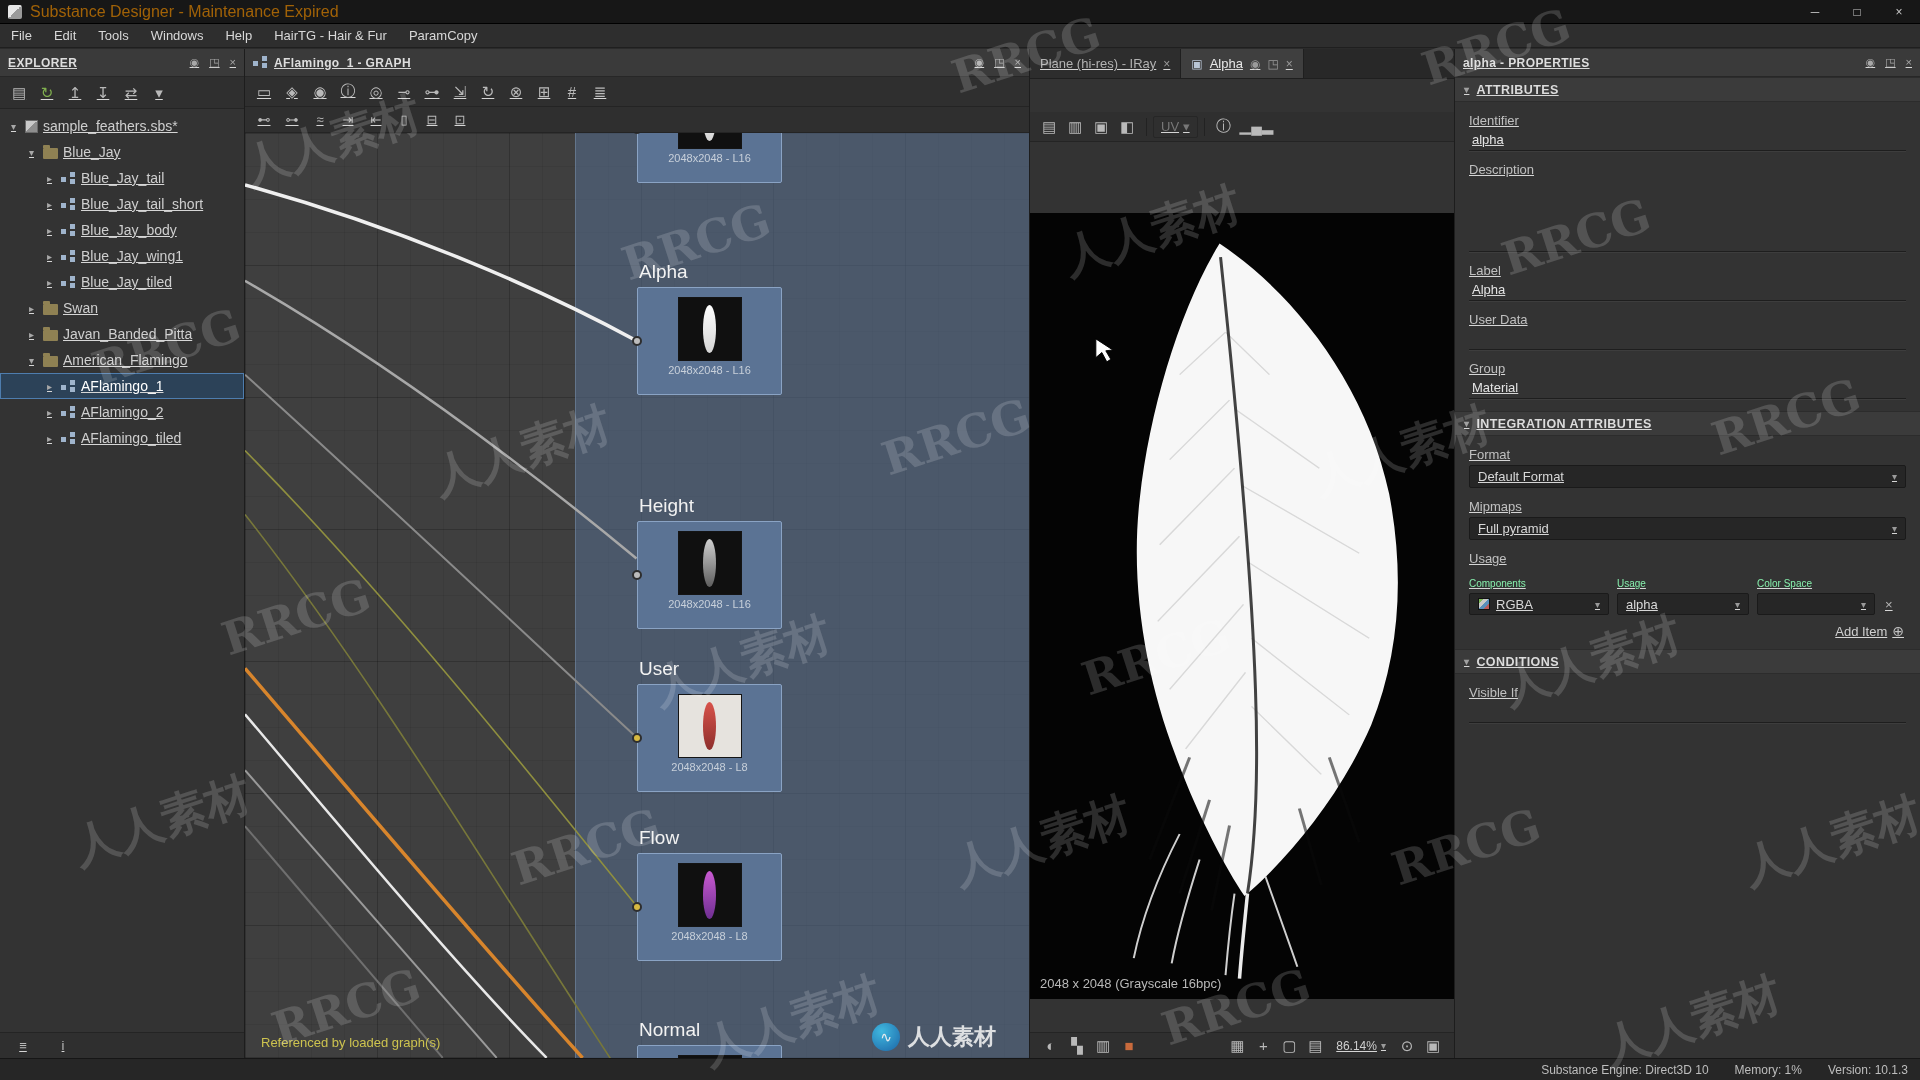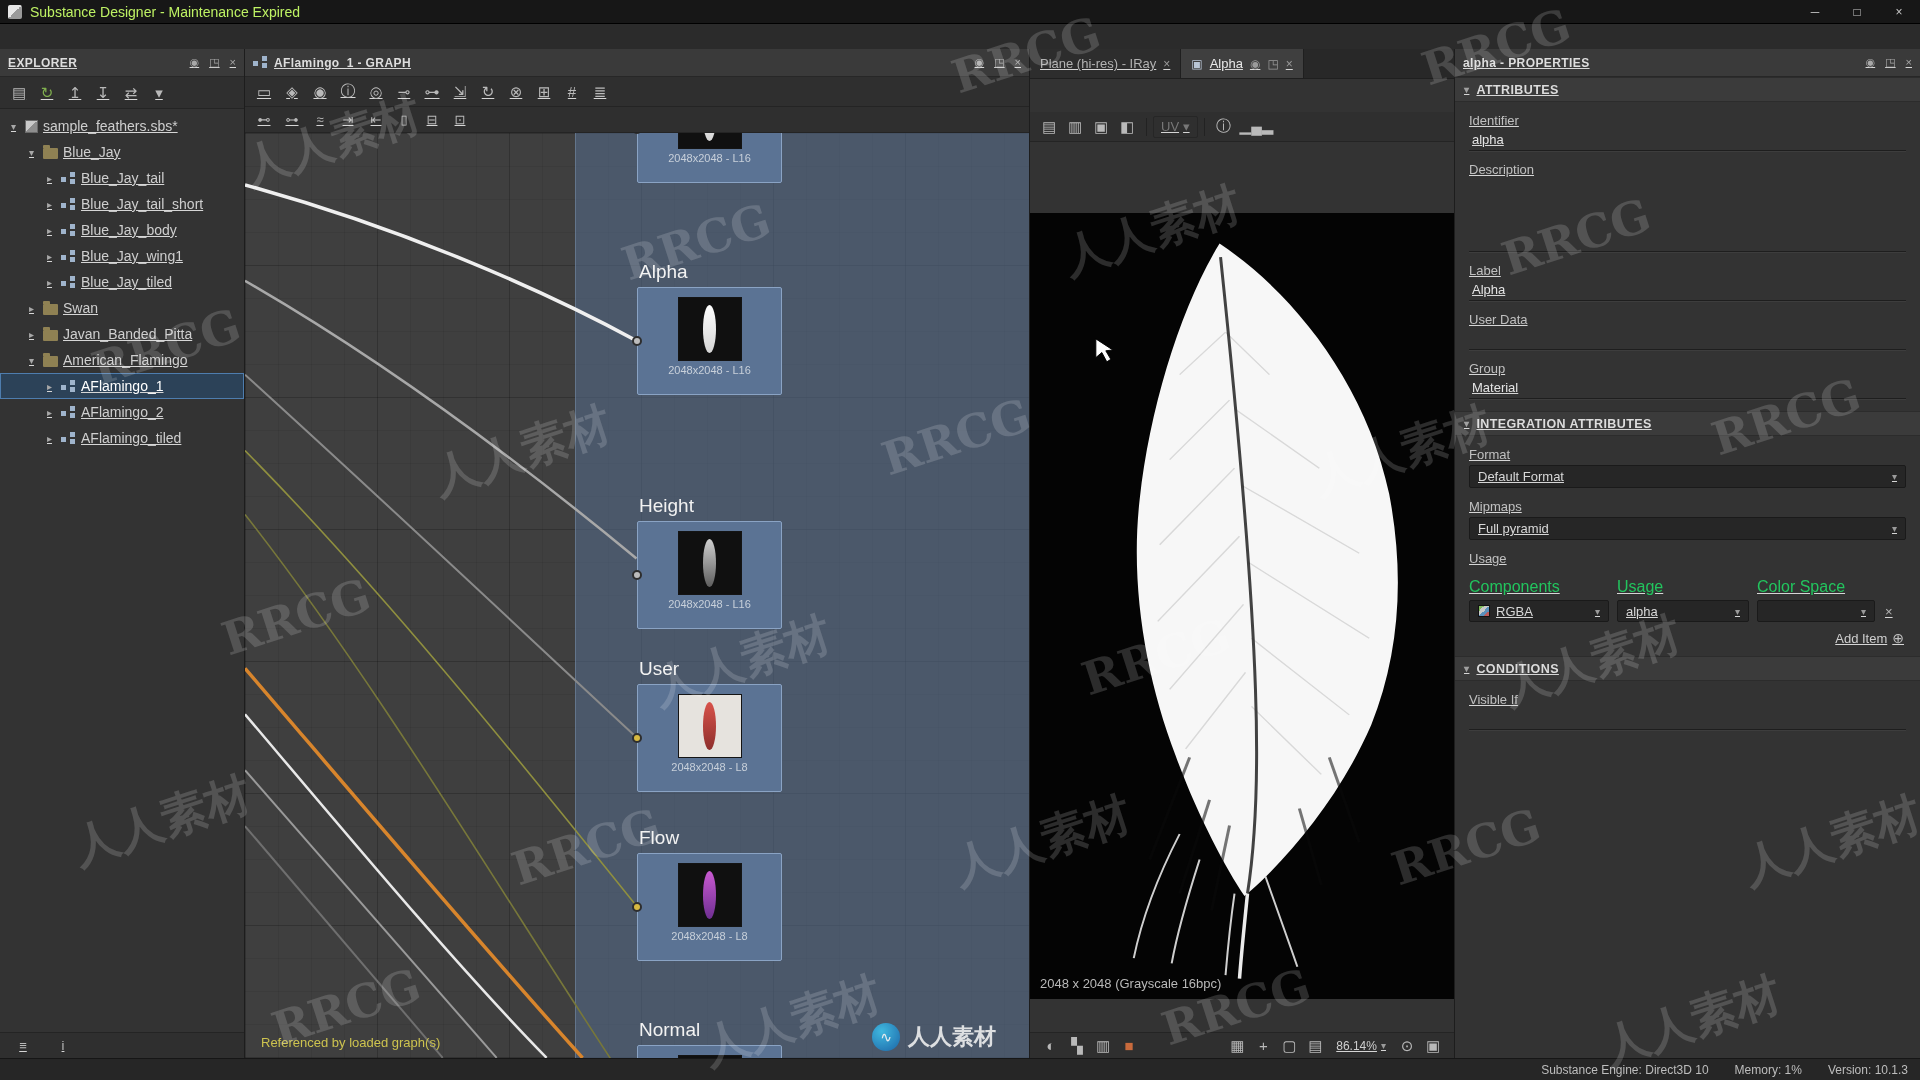--- a/index.html
+++ b/index.html
@@ -5,21 +5,21 @@
   * { margin:0; padding:0; box-sizing:border-box; }
   html,body { background:#111; }
   #app {
     position:relative; width:1920px; height:1080px; overflow:hidden;
     background:#2b2b2b; font-family:"Liberation Sans",sans-serif; color:#d6d6d6;
     user-select:none;
   }
   
   .titlebar { height:24px; background:#171717; display:flex; align-items:center; padding:0 0 0 8px; gap:8px; border-bottom:1px solid #000; }
   .app-icon { width:14px; height:14px; background:linear-gradient(135deg,#e8e8e8 50%,#9a9a9a 50%); border-radius:2px; }
-  .titlebar .title { font-size:14px; color:#bef264; }
+  .titlebar .title { font-size:16px; color:#a16207; }
   .win-controls { margin-left:auto; display:flex; height:100%; }
   .win-btn { width:42px; height:100%; display:flex; align-items:center; justify-content:center; font-size:12px; color:#c8c8c8; }
   
   .menubar { height:24px; background:#2e2e2e; display:flex; align-items:center; border-bottom:1px solid #1f1f1f; }
   .menu-item { padding:0 11px; font-size:13px; color:#d8d8d8; height:100%; display:flex; align-items:center; }
   
   .main { position:absolute; top:49px; bottom:22px; left:0; right:0; display:flex; }
   .panel { display:flex; flex-direction:column; background:#333333; border-right:1px solid #1d1d1d; min-width:0;text-decoration:underline; }
   .panel-header { height:28px; background:#3a3a3a; display:flex; align-items:center; gap:6px; padding:0 8px; border-bottom:1px solid #272727; flex:0 0 auto; }
   .panel-title { font-size:12px; font-weight:bold; letter-spacing:.4px; color:#dedede; white-space:nowrap; overflow:hidden; }
@@ -92,21 +92,21 @@
   
   #properties { width:465px; border-right:none; }
   .props-body { flex:1 1 auto; overflow:hidden; padding-bottom:10px; }
   .section-header { height:25px; background:#3b3b3b; border-top:1px solid #2c2c2c; border-bottom:1px solid #2c2c2c; display:flex; align-items:center; gap:7px; padding:0 9px; font-size:12.5px; font-weight:bold; letter-spacing:.4px; color:#dcdcdc; }
   .sec-chevron { font-size:10px; color:#a0a0a0; }
   .prop-label { margin:11px 14px 3px; font-size:13px; color:#c0c0c0; }
   .prop-field { margin:0 14px; min-height:20px; font-size:13px; color:#e4e4e4; border-bottom:1px solid #1e1e1e; box-shadow:0 1px 0 rgba(255,255,255,.05); padding:1px 3px 2px; }
   .prop-field.tall { min-height:72px; }
   .dropdown { margin:2px 14px 0; height:23px; background:#262626; border:1px solid #1a1a1a; border-radius:2px; display:flex; align-items:center; padding:0 8px; font-size:13px; color:#d8d8d8; }
   .dd-chevron { margin-left:auto; font-size:10px; color:#9a9a9a; }
-  .usage-cols { display:flex; margin:12px 14px 4px; font-size:16px; color:#22c55e; }
+  .usage-cols { display:flex; margin:12px 14px 4px; font-size:10px; color:#86efac; }
   .usage-cols span:nth-child(1){ width:148px; } .usage-cols span:nth-child(2){ width:140px; } .usage-cols span:nth-child(3){ width:120px; }
   .usage-row { display:flex; align-items:center; gap:8px; margin:0 14px; }
   .usage-row .dropdown { margin:0; height:22px; }
   .dd-components { width:140px; } .dd-usage { width:132px; } .dd-colorspace { width:118px; }
   .swatch { width:12px; height:12px; margin-right:6px; background:linear-gradient(135deg,#7fba5a 25%,#c8c8c8 25%, #c8c8c8 50%, #5a8fba 50%, #5a8fba 75%, #ba5a5a 75%); border:1px solid #111; flex:0 0 auto; }
   .remove-x { margin-left:2px; font-size:13px; color:#b5b5b5; }
   .add-item { display:flex; justify-content:flex-end; align-items:center; gap:5px; margin:8px 16px 2px; font-size:13px; color:#cfcfcf; }
   .add-glyph { font-size:14px; color:#c0c0c0; }
   
   .statusbar { position:absolute; left:0; right:0; bottom:0; height:22px; background:#262626; border-top:1px solid #161616; display:flex; align-items:center; justify-content:flex-end; gap:26px; padding:0 12px; font-size:12px; color:#bdbdbd; }
@@ -125,20 +125,29 @@
   <div class="titlebar">
     <span class="app-icon"></span>
     <span class="title">Substance Designer - Maintenance Expired</span>
     <div class="win-controls">
       <span class="win-btn">─</span>
       <span class="win-btn">□</span>
       <span class="win-btn">×</span>
     </div>
   </div>
 
+  <div class="menubar" id="menubar">
+      <span class="menu-item">File</span>
+      <span class="menu-item">Edit</span>
+      <span class="menu-item">Tools</span>
+      <span class="menu-item">Windows</span>
+      <span class="menu-item">Help</span>
+      <span class="menu-item">HairTG - Hair &amp; Fur</span>
+      <span class="menu-item">ParamCopy</span>
+    </div>
 
   <div class="main">
 
     <div class="panel" id="explorer">
       <div class="panel-header">
         <span class="panel-title">EXPLORER</span>
         <span class="header-icons">
           <span class="hicon">◉</span>
           <span class="hicon">◳</span>
           <span class="hicon">×</span>

